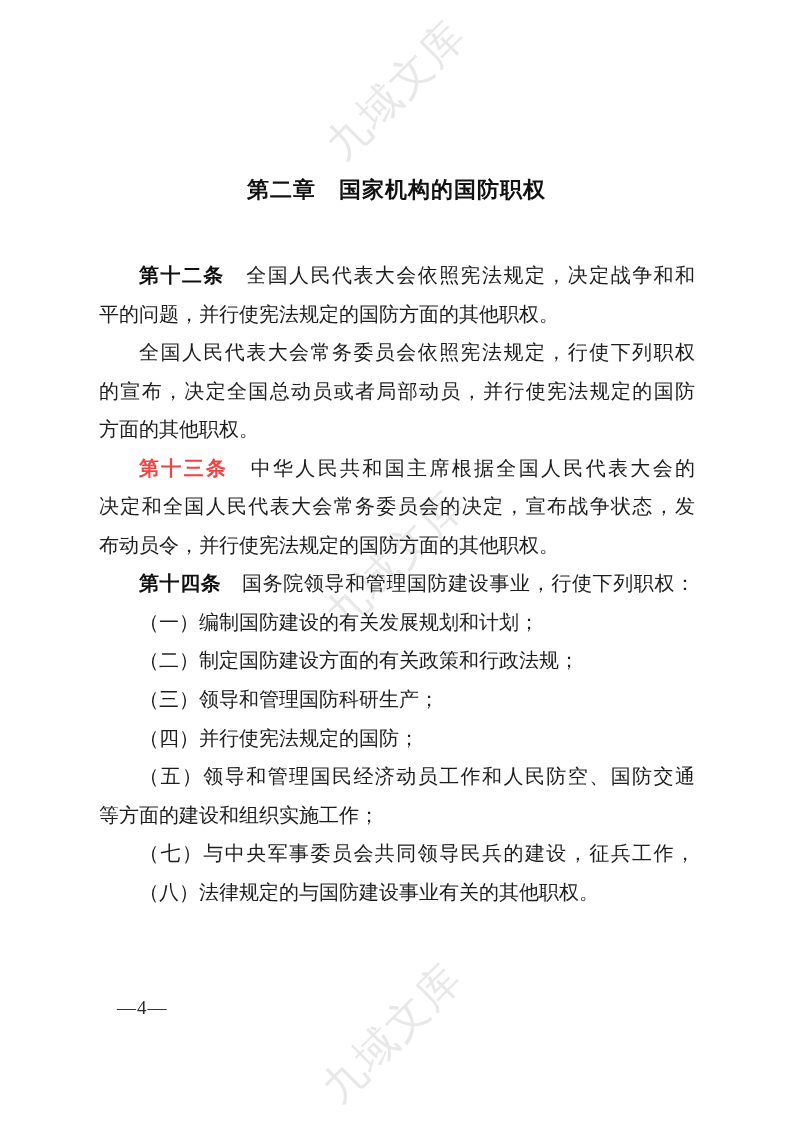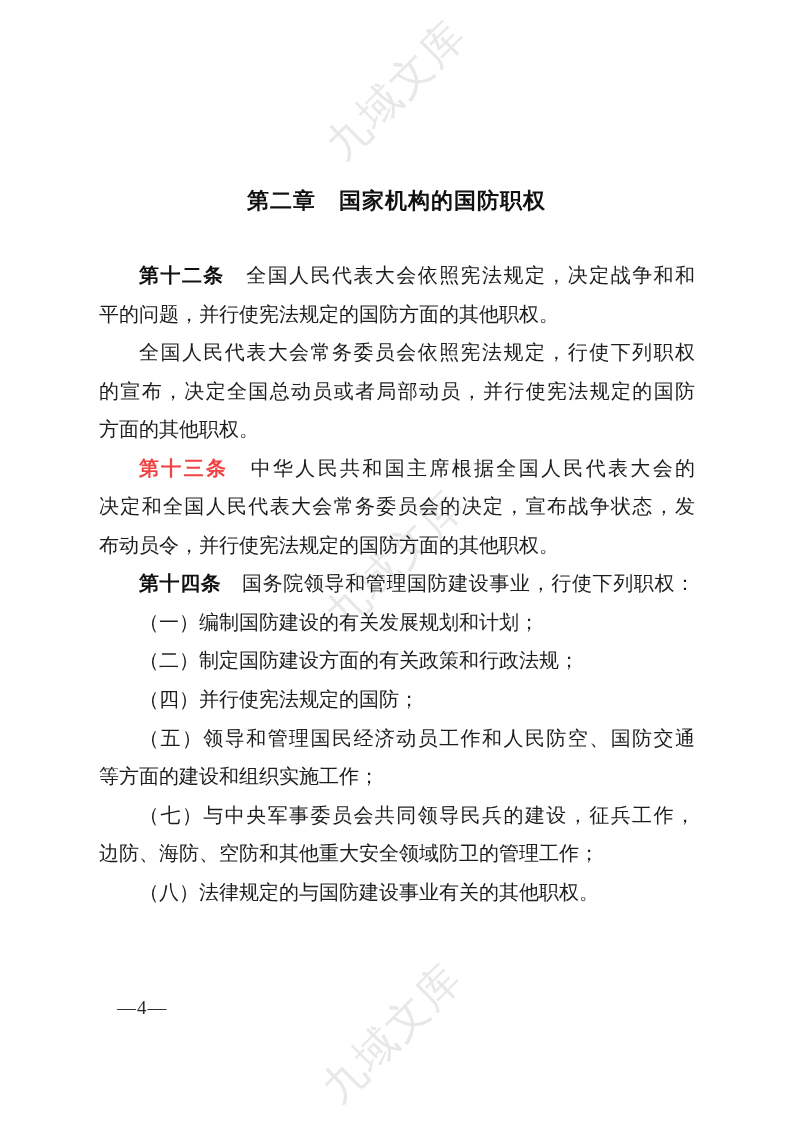--- a/index.html
+++ b/index.html
@@ -21,21 +21,21 @@
     color: #e8e8e8;
     user-select: none;
     pointer-events: none;
   }
   .wm-top    { left: 396px; top: 90px; }
   .wm-middle { left: 395px; top: 560px; }
   .wm-bottom { left: 392px; top: 1033px; }
   .chapter-title {
     position: absolute;
     left: 0; right: 0;
-    top: 186px;
+    top: 175px;
     text-align: center;
     font-family: "Liberation Sans", "DejaVu Sans", sans-serif;
     font-weight: bold;
     font-size: 22px;
     color: #111111;
     letter-spacing: 1px;
   }
   .body-text {
     position: absolute;
     left: 99px;
@@ -81,23 +81,23 @@
       <div class="line">平的问题，并行使宪法规定的国防方面的其他职权。</div>
       <div class="line indent justify">全国人民代表大会常务委员会依照宪法规定，行使下列职权</div>
       <div class="line justify">的宣布，决定全国总动员或者局部动员，并行使宪法规定的国防</div>
       <div class="line">方面的其他职权。</div>
       <div class="line indent justify"><span class="art" style="color: #ef4444;">第十三条</span>　中华人民共和国主席根据全国人民代表大会的</div>
       <div class="line justify">决定和全国人民代表大会常务委员会的决定，宣布战争状态，发</div>
       <div class="line">布动员令，并行使宪法规定的国防方面的其他职权。</div>
       <div class="line indent justify"><span class="art" style="color: rgb(17, 17, 17);">第十四条</span>　国务院领导和管理国防建设事业，行使下列职权：</div>
       <div class="line indent">（一）编制国防建设的有关发展规划和计划；</div>
       <div class="line indent">（二）制定国防建设方面的有关政策和行政法规；</div>
+      <div class="line indent">（三）领导和管理国防科研生产；</div>
       <div class="line indent">（四）并行使宪法规定的国防；</div>
       <div class="line indent justify">（五）领导和管理国民经济动员工作和人民防空、国防交通</div>
       <div class="line">等方面的建设和组织实施工作；</div>
       <div class="line indent justify">（七）与中央军事委员会共同领导民兵的建设，征兵工作，</div>
-      <div class="line">边防、海防、空防和其他重大安全领域防卫的管理工作；</div>
       <div class="line indent">（八）法律规定的与国防建设事业有关的其他职权。</div>
     </div>
 
   <div class="page-number">—4—</div>
 
 </div>
 
 </body></html>

